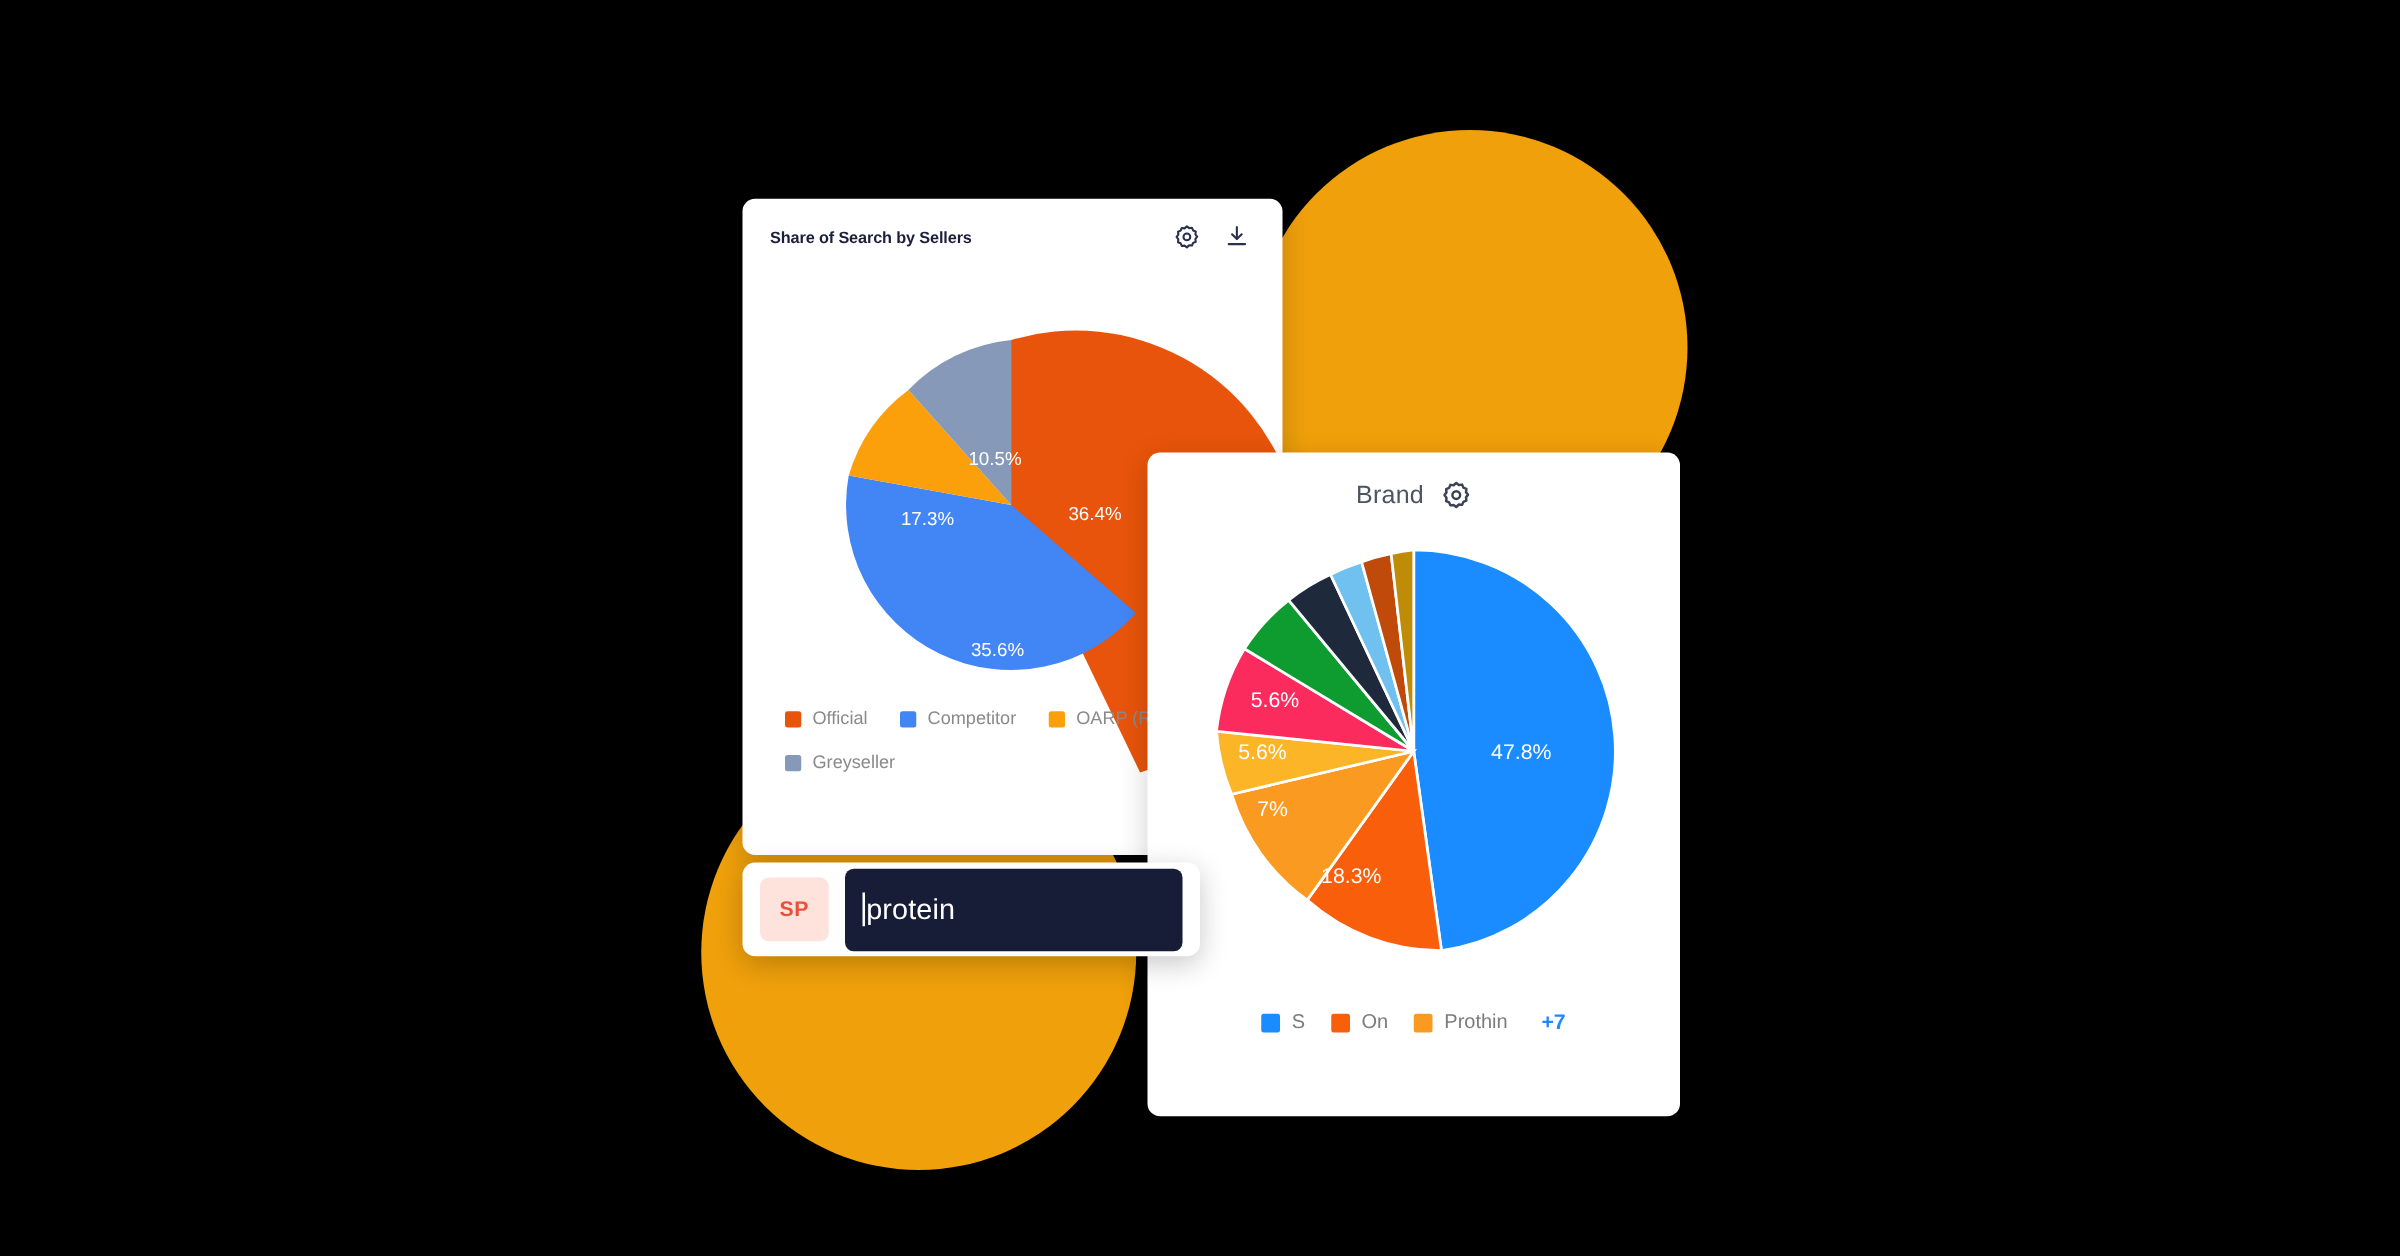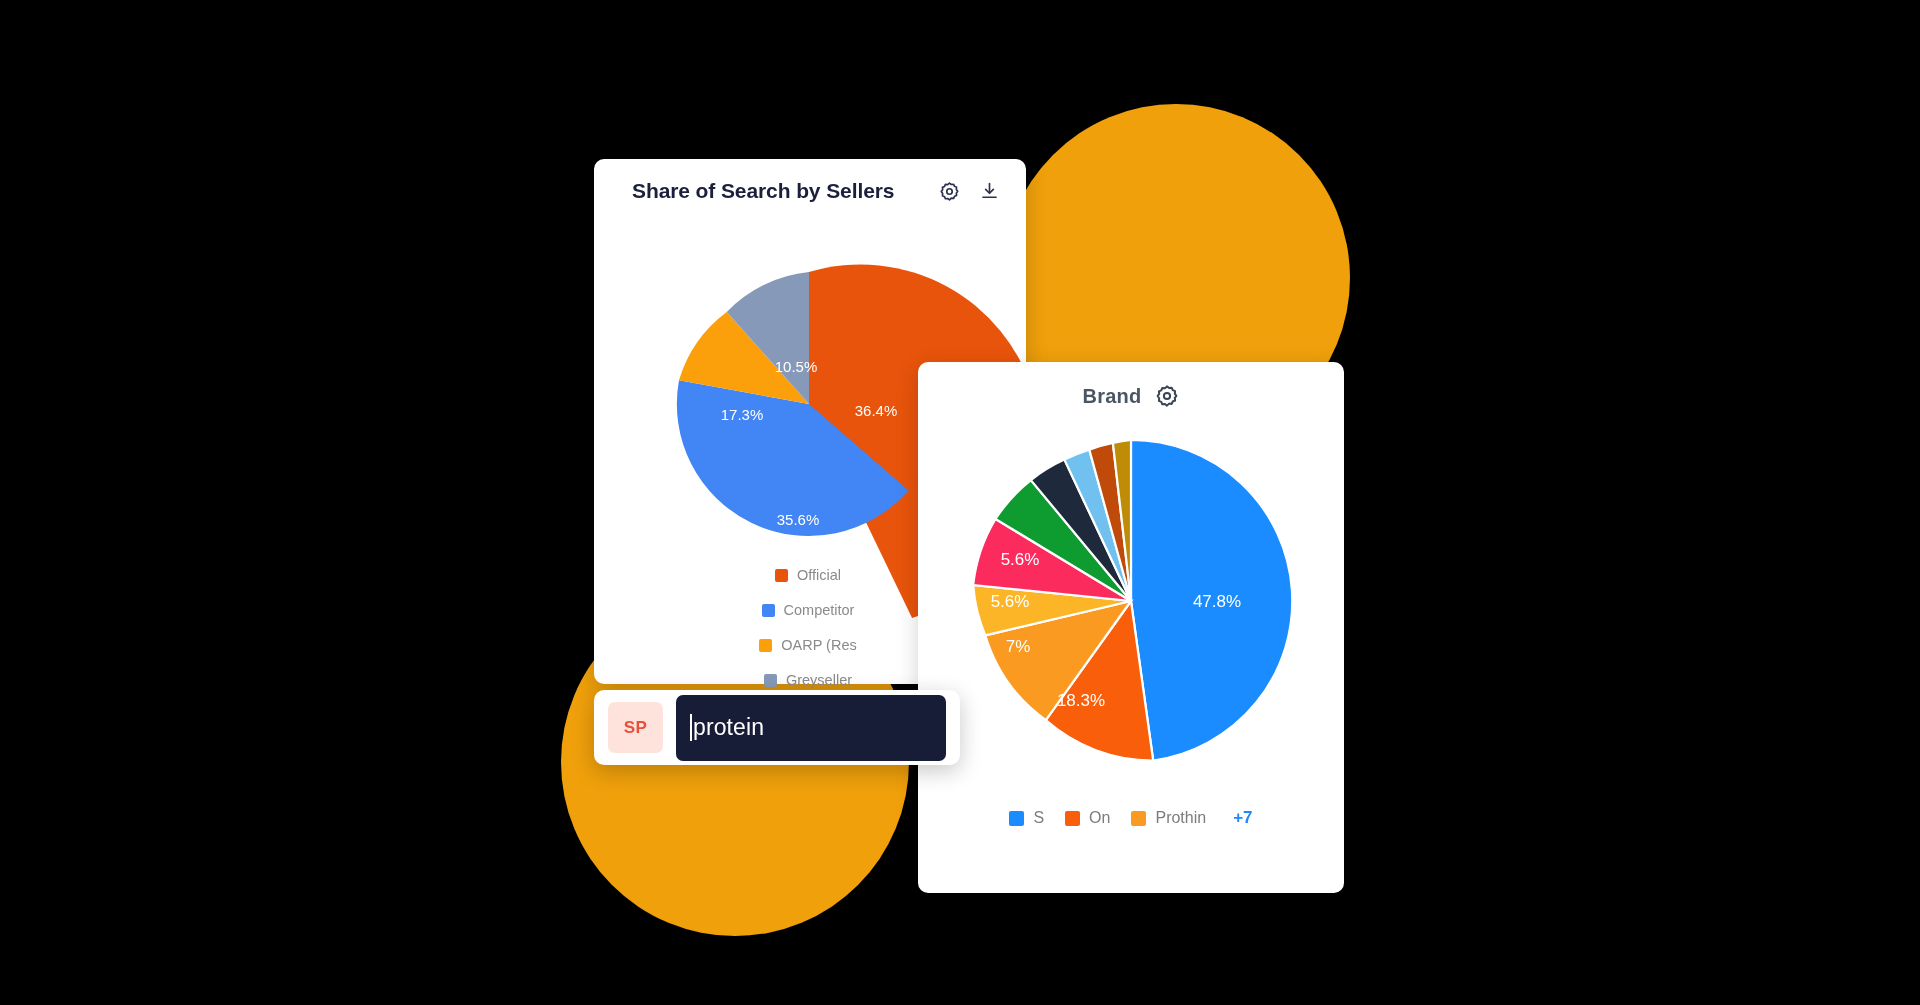--- a/index.html
+++ b/index.html
@@ -42,26 +42,25 @@
     height: 525px;
     z-index: 2;
   }
   #card-sellers .card-head {
     display: flex;
     align-items: center;
     justify-content: space-between;
     padding: 20px 26px 0 22px;
   }
   #card-sellers .card-title {
-    font-size: 21px;
+    font-size: 13px;
     font-weight: bold;
     color: #1B1F3B;
     letter-spacing: -0.1px;
     white-space: nowrap;
-    margin-left: 16px;
   }
   #card-sellers .head-icons {
     display: flex;
     align-items: center;
     gap: 19px;
   }
   .ico { display: block; }
   .ico svg { display: block; }
 
   
@@ -101,26 +100,25 @@
     width: 13px; height: 13px;
     border-radius: 2px;
     flex: 0 0 auto;
   }
   .legend-label {
     font-size: 14.5px;
     color: #8A8A8A;
   }
 
   #sellers-legend {
-    left: 14px;
+    left: 34px;
     top: 408px;
     width: 400px;
     column-gap: 26px;
     row-gap: 19px;
-    flex-direction: column;
   }
 
   
   #card-brand {
     left: 918px;
     top: 362px;
     width: 426px;
     height: 531px;
     z-index: 4;
   }
@@ -128,21 +126,20 @@
     display: flex;
     align-items: center;
     justify-content: center;
     gap: 14px;
     padding-top: 22px;
   }
   #card-brand .card-title {
     font-size: 20px;
     color: #4B5563;
     letter-spacing: 0.2px;
-    font-weight: bold;
   }
   #brand-pie-wrap {
     position: absolute;
     left: 0; top: 62px;
     width: 426px; height: 365px;
   }
   #brand-pie {
     position: absolute;
     left: 36px; top: 0;
     width: 354px; height: 354px;

